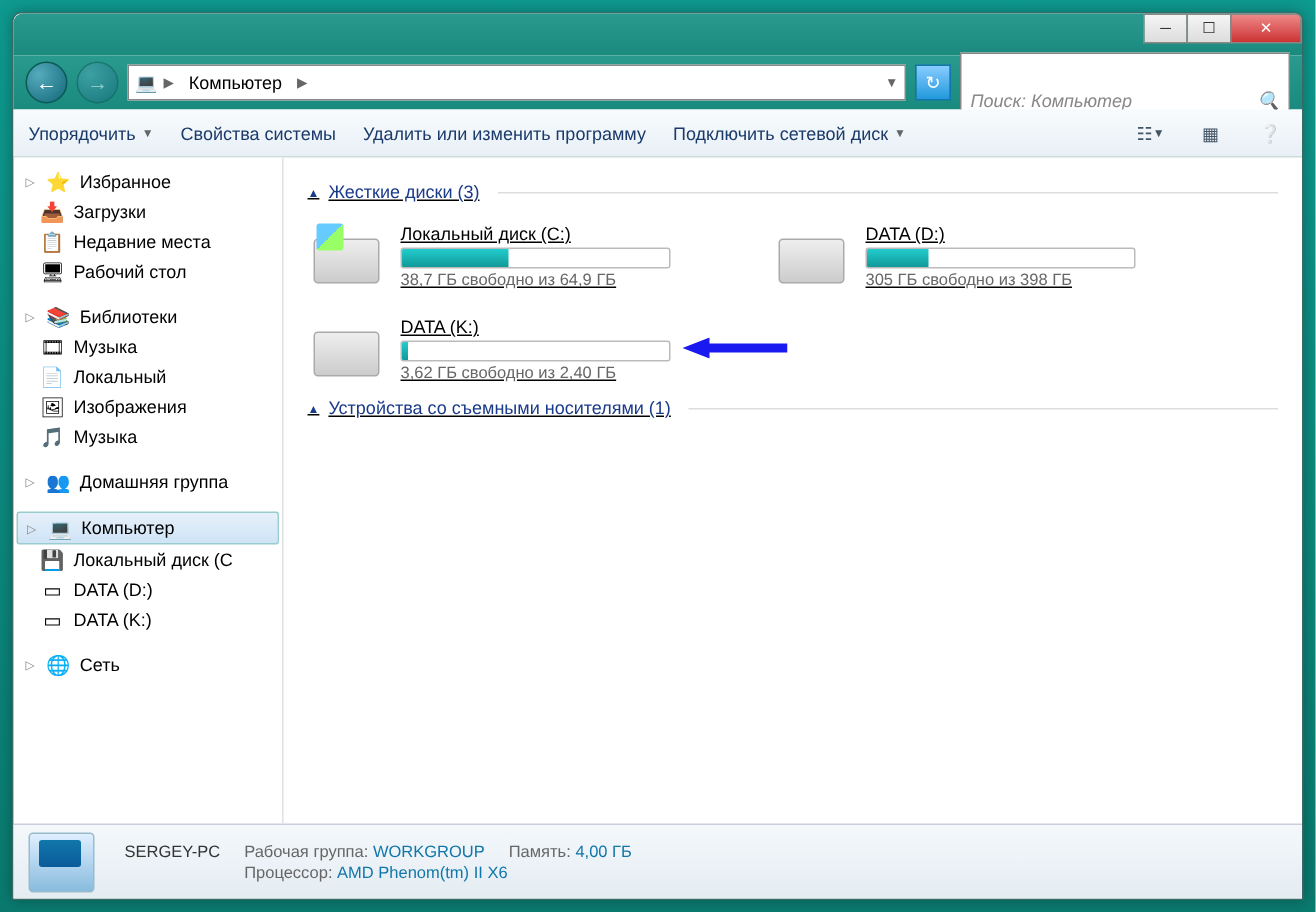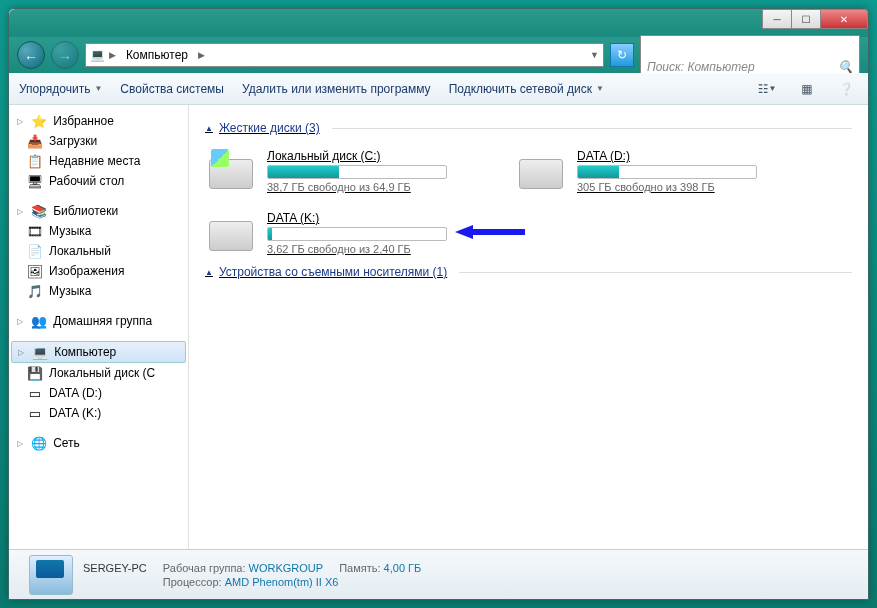--- a/index.html
+++ b/index.html
@@ -40,21 +40,21 @@
 .drive-icon .os { position: absolute; top: 0; left: 2px; width: 18px; height: 18px; background: linear-gradient(135deg, #6cf 50%, #9f6 50%); border-radius: 2px; }
 .drive-icon .dvd { width: 40px; height: 40px; border-radius: 50%; background: radial-gradient(circle, #fff 15%, #ccc 18%, #eee 60%, #aaa); border: 1px solid #999; position: relative; }
 .drive-icon .dvdlabel { position: absolute; top: 2px; left: 2px; background: #333; color: #fff; font-size: 7px; padding: 1px 3px; border-radius: 2px; }
 .drive-info { flex: 1; display: flex; flex-direction: column; gap: 2px; }
 .drive-name { color: #000; }
 .bar { height: 14px; background: #fff; border: 1px solid #bbb; border-radius: 2px; overflow: hidden; width: 180px; }
 .bar-fill { height: 100%; background: linear-gradient(to bottom, #2cc, #199); }
 .drive-free { color: #666; font-size: 11px; }
 .arrow { position: absolute; width: 70px; height: 14px; pointer-events: none; }
 .arrow svg { width: 100%; height: 100%; }
-.statusbar { height: 50px; background: linear-gradient(to bottom, #f4f8fb, #e4ecf2); border-top: 1px solid #ccd; display: flex; align-items: center; padding: 4px 20px; gap: 10px; }
+.statusbar { height: 50px; background: linear-gradient(to bottom, #f4f8fb, #e4ecf2); border-top: 1px solid #ccd; display: flex; align-items: center; padding: 4px 10px; gap: 20px; }
 .status-icon { width: 44px; height: 40px; background: linear-gradient(to bottom, #dfefff, #8bd); border: 1px solid #9bc; border-radius: 3px; position: relative; }
 .status-icon::after { content: ""; position: absolute; top: 4px; left: 6px; width: 28px; height: 18px; background: linear-gradient(to bottom, #17a, #0a5a9a); border-radius: 2px; }
 .status-text { display: flex; flex-direction: column; gap: 2px; font-size: 11px; color: #555; }
 .status-row { display: flex; gap: 16px; }
 .status-row b { color: #333; font-weight: normal; }
 .st-label { color: #666; }
 .st-val { color: #17a; }
 </style>
 </head>
 <body>

